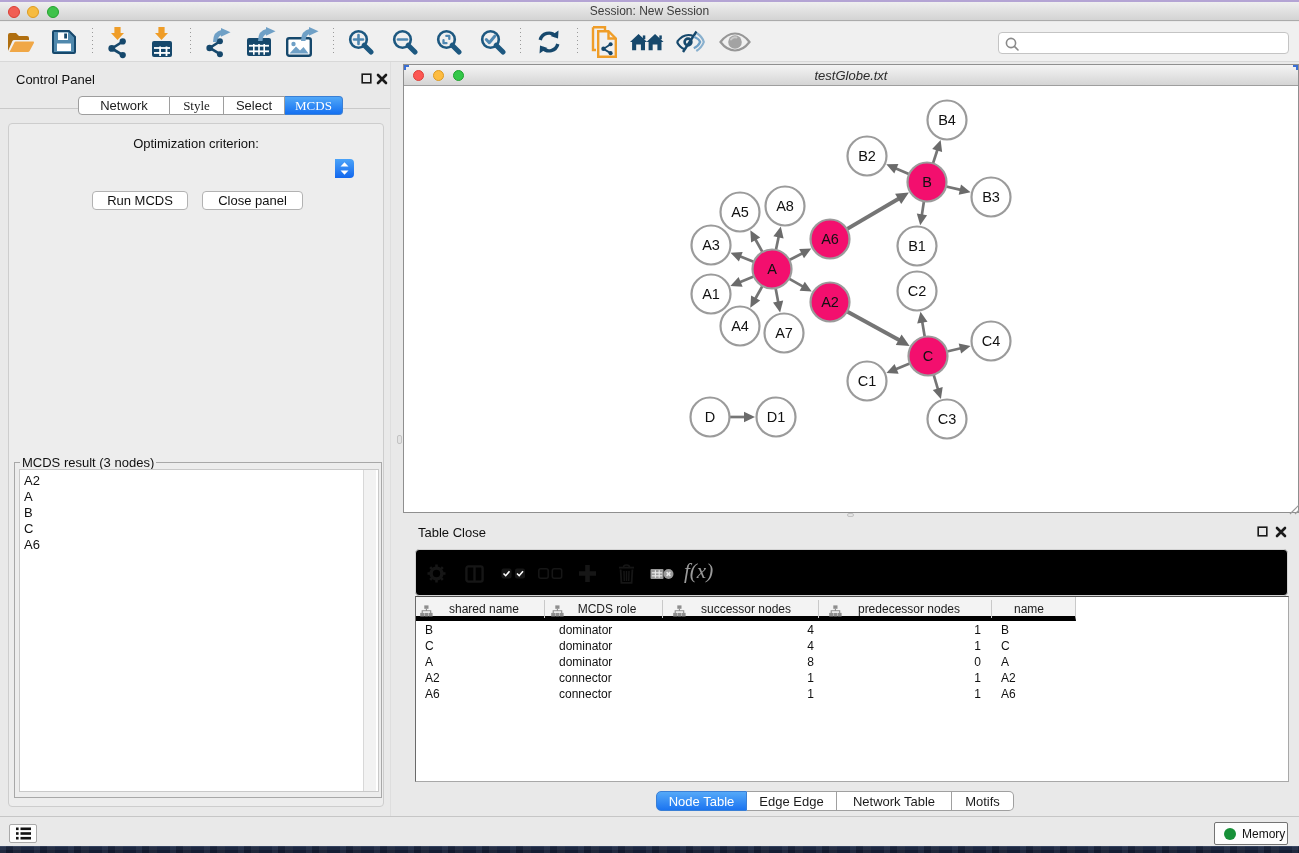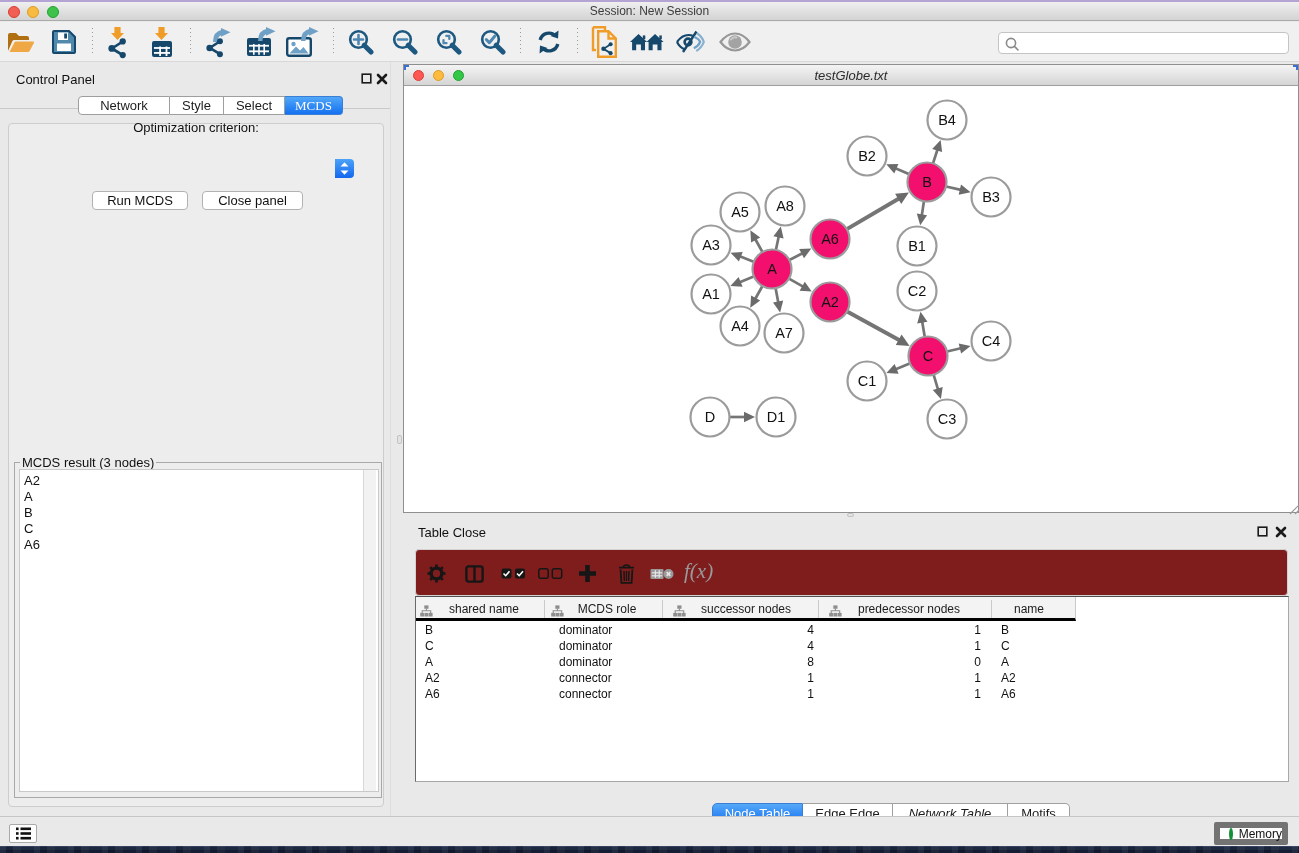--- a/index.html
+++ b/index.html
@@ -25,64 +25,64 @@
   #cpTitle { left:16px; top:10px; font-size:13px; color:#111; }
   #cpTabs { left:78px; top:34px; height:19px; display:flex; }
   .tab { height:19px; line-height:18px; font-size:13px; color:#1c1c1c; text-align:center;
     background:#fff; border:1px solid #9e9e9e; border-left:none; padding:0; }
   .tab.first { border-left:1px solid #9e9e9e; border-radius:4px 0 0 4px; }
   .tab.last { border-radius:0 4px 4px 0;font-family:Liberation Serif, serif; }
   .tab.sel { background:linear-gradient(#51a8f8,#1470f1); color:#fff; border-color:#3a7fd5; }
   #cpLine { left:0; top:46px; width:391px; height:1px; background:#c9c9c9; }
   #cpInner { left:8px; top:61px; width:376px; height:684px; background:#ededed;
     border:1px solid #cdcdcd; border-radius:4px; }
-  #optLabel { left:0; top:58px; width:392px; text-align:center; font-size:13px; color:#111; }
+  #optLabel { left:0; top:74px; width:392px; text-align:center; font-size:13px; color:#111; }
   #dropdown { left:42px; top:97px; width:312px; height:19px; background:#fff;
     border:1px solid #b2b2b2; border-radius:4px; font-size:13px; color:#111; line-height:17px;
     padding-left:11px; }
   #ddBtn { left:335px; top:97px; width:19px; height:19px; border-radius:0 4px 4px 0;
     background:linear-gradient(#4ba3f8,#1267ee); }
   .btn { position:absolute; height:19px; background:#fff; border:1px solid #b2b2b2; border-radius:4px;
     font-size:13px; color:#111; text-align:center; line-height:17px; }
   #fieldset { left:14px; top:400px; width:368px; height:336px; border:1px solid #a8a8a8; }
   #legend { left:20px; top:393px; font-size:13px; color:#111; background:#ededed; padding:0 2px; }
   #mcdsList { left:19px; top:407px; width:360px; height:323px; background:#fff; border:1px solid #c9c9c9;
     font-size:13px; color:#111; line-height:16px; padding:3px 0 0 4px; }
   #mcdsScroll { left:363px; top:408px; width:13px; height:321px; background:#f2f2f2;
     border-left:1px solid #d8d8d8; }
 
   
   #statusbar { left:0; top:816px; width:1299px; height:30px; background:#e9e9e9; border-top:1px solid #c6c6c6; }
   #listBtn { left:9px; top:824px; width:28px; height:19px; background:#fdfdfd; border:1px solid #a9a9a9;
     border-radius:2px; display:flex; align-items:center; justify-content:center; }
-  #memBtn { left:1214px; top:822px; width:74px; height:23px; background:#fdfdfd; border:6px solid #737373;
+  #memBtn { left:1214px; top:822px; width:74px; height:23px; background:#fdfdfd; border:1px solid #737373;
     border-radius:2px; font-size:12px; color:#111; display:flex; align-items:center; }
   #desktop { left:0; top:846px; width:1299px; height:7px;
     background:
       repeating-linear-gradient(90deg, rgba(140,150,170,0.10) 0 6px, rgba(0,0,0,0.12) 6px 13px, rgba(150,140,120,0.08) 13px 21px, rgba(0,0,0,0) 21px 34px),
       linear-gradient(#33415e 0 1px, #1d2841 1px 4px, #141d33 4px 100%); }
 
   
   #netwin { left:403px; top:64px; width:896px; height:449px; background:#fff;
     border:1px solid #8f8f8f; }
   #netTitle { left:0; top:0; width:894px; height:21px; background:linear-gradient(#f4f4f4,#d5d5d5);
     border-bottom:1px solid #9e9e9e;font-style:italic; }
   #netTitle .title { width:100%; text-align:center; font-size:13px; color:#2a2a2a; line-height:21px; }
 
   
   #tpTitle { left:418px; top:525px; font-size:13px; color:#111; }
-  #tpToolbar { left:415px; top:549px; width:873px; height:47px; background:#7f1d1d;
+  #tpToolbar { left:415px; top:549px; width:873px; height:47px; background:#000000;
     border:1px solid #d2d2d2; border-radius:4px; }
   #tblBox { left:415px; top:596px; width:874px; height:186px; background:#fff; border:1px solid; border-color:#4f4f4f #a8a8a8 #a8a8a8 #6a6a6a; }
-  #tblHead { left:0; top:0; width:660px; height:24px; background:#f3f3f3; border-bottom:3px solid #000000; border-right:1px solid #c9c9c9; }
+  #tblHead { left:0; top:0; width:660px; height:24px; background:#f3f3f3; border-bottom:5px solid #000000; border-right:1px solid #c9c9c9; }
   .hsep { position:absolute; top:3px; height:18px; width:1px; background:#c9c9c9; }
   .hlabel { position:absolute; top:0; height:24px; line-height:24px; font-size:12px; color:#1c1c1c; text-align:center; }
   .hicon { position:absolute; top:6px; }
   .cell { position:absolute; font-size:12px; color:#111; height:16px; line-height:16px; }
-  #tpTabs { left:712px; top:791px; height:20px; display:flex;margin-top:12px; }
+  #tpTabs { left:656px; top:791px; height:20px; display:flex; }
   .tab2 { height:20px; line-height:19px; font-size:13px; color:#1c1c1c; text-align:center;
     background:#fff; border:1px solid #a0a0a0; border-left:none; }
   .tab2.first { border-left:1px solid #a0a0a0; border-radius:5px 0 0 5px; }
   .tab2.last { border-radius:0 5px 5px 0; }
   .tab2.sel { background:linear-gradient(#55a9f8,#1b74f1); color:#fff; border-color:#3a7fd5; }
 </style>
 </head>
 <body>
 <div class="abs" id="deskTop"></div>
 <div class="abs" id="titlebar">
@@ -273,21 +273,21 @@
   <svg width="11" height="11" style="position:absolute;left:361px;top:11px;" viewBox="0 0 11 11">
       <rect x="1.2" y="1.2" width="8.6" height="8.6" fill="none" stroke="#1a1a1a" stroke-width="1.6"></rect>
     </svg>
     <svg width="12" height="12" style="position:absolute;left:376px;top:11px;" viewBox="0 0 12 12">
       <path d="M2,2 L10,10 M10,2 L2,10" stroke="#1a1a1a" stroke-width="2.6" stroke-linecap="round"></path>
     </svg>
   <div class="abs" id="cpLine"></div>
   <div class="abs" id="cpInner"></div>
   <div class="abs" id="cpTabs">
     <div class="tab first" style="width:92px;">Network</div>
-    <div class="tab" style="width:54px;">Style</div>
+    <div class="tab" style="width:54px;font-family:Liberation Serif, serif;">Style</div>
     <div class="tab" style="width:61px;">Select</div>
     <div class="tab sel last" style="width:58px;">MCDS</div>
   </div>
   <div class="abs" id="optLabel">Optimization criterion:</div>
   <div class="abs" id="ddBtn"><svg width="19" height="19" viewBox="0 0 19 19">
 <path d="M5.5,7.5 L9.5,3.2 L13.5,7.5 Z" fill="#fff"></path>
 <path d="M5.5,11.5 L9.5,15.8 L13.5,11.5 Z" fill="#fff"></path>
       </svg></div>
   <div class="btn" style="left:92px;top:129px;width:96px;">Run MCDS</div>
   <div class="btn" style="left:202px;top:129px;width:101px;">Close panel</div>
@@ -533,21 +533,21 @@
 <div class="cell" style="left:585px;top:73px;width:60px;">A2</div>
 <div class="cell" style="left:9px;top:89px;width:100px;">A6</div>
 <div class="cell" style="left:143px;top:89px;width:100px;">connector</div>
 <div class="cell" style="left:300px;top:89px;width:98px;text-align:right;">1</div>
 <div class="cell" style="left:470px;top:89px;width:95px;text-align:right;">1</div>
 <div class="cell" style="left:585px;top:89px;width:60px;">A6</div>
 </div>
 <div class="abs" id="tpTabs">
   <div class="tab2 sel first" style="width:91px;">Node Table</div>
   <div class="tab2" style="width:90px;">Edge Edge</div>
-  <div class="tab2" style="width:115px;font-style:italic;">Network Table</div>
+  <div class="tab2" style="width:115px;">Network Table</div>
   <div class="tab2 last" style="width:62px;">Motifs</div>
 </div>
 
 <div class="abs" style="left:390px;top:62px;width:1px;height:754px;background:#dedede;"></div>
 <div class="abs" id="statusbar"></div>
 <div class="abs" id="listBtn">
     <svg width="15" height="13" viewBox="0 0 15 13">
 <rect x="0" y="0.5" width="2.6" height="2.6" fill="#111"></rect>
       <rect x="4.5" y="0.5" width="10.5" height="2.6" fill="#111"></rect>
 <rect x="0" y="5.2" width="2.6" height="2.6" fill="#111"></rect>

